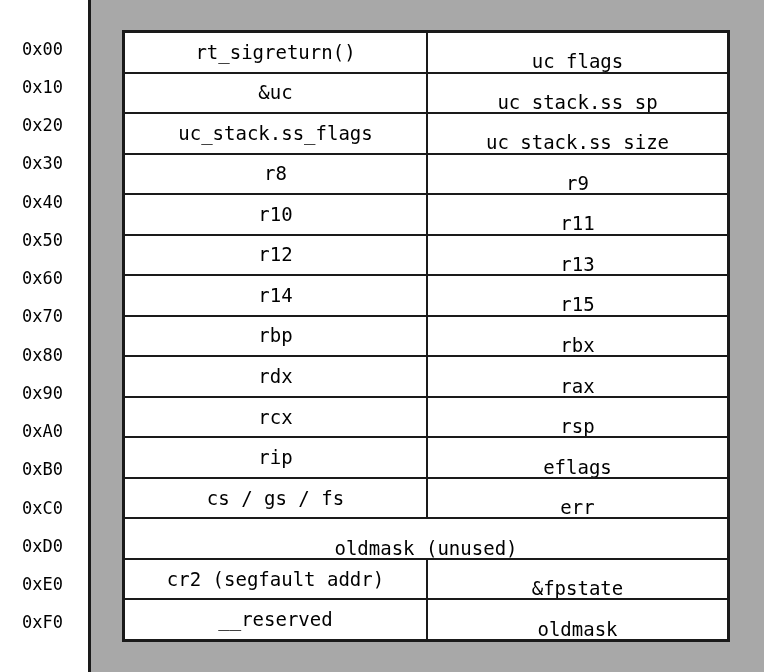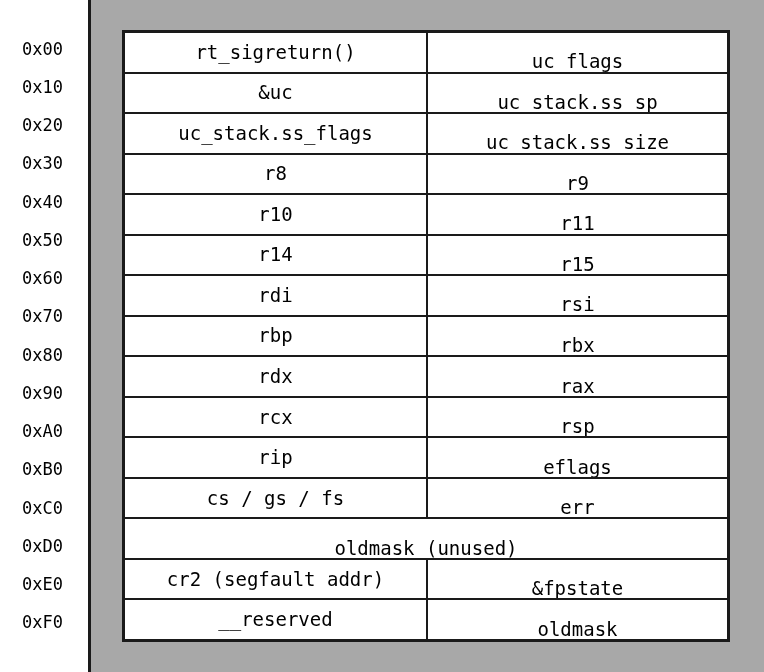--- a/index.html
+++ b/index.html
@@ -140,26 +140,26 @@
       </div>
       <div class="struct-row">
         <div class="struct-cell left-cell">r8</div>
         <div class="struct-cell right-cell">r9</div>
       </div>
       <div class="struct-row">
         <div class="struct-cell left-cell">r10</div>
         <div class="struct-cell right-cell">r11</div>
       </div>
       <div class="struct-row">
+        <div class="struct-cell left-cell">r12</div>
+        <div class="struct-cell right-cell">r13</div>
+      </div>
+      <div class="struct-row">
         <div class="struct-cell left-cell">r14</div>
         <div class="struct-cell right-cell">r15</div>
-      </div>
-      <div class="struct-row">
-        <div class="struct-cell left-cell">rdi</div>
-        <div class="struct-cell right-cell">rsi</div>
       </div>
       <div class="struct-row">
         <div class="struct-cell left-cell">rbp</div>
         <div class="struct-cell right-cell">rbx</div>
       </div>
       <div class="struct-row">
         <div class="struct-cell left-cell">rdx</div>
         <div class="struct-cell right-cell">rax</div>
       </div>
       <div class="struct-row">

